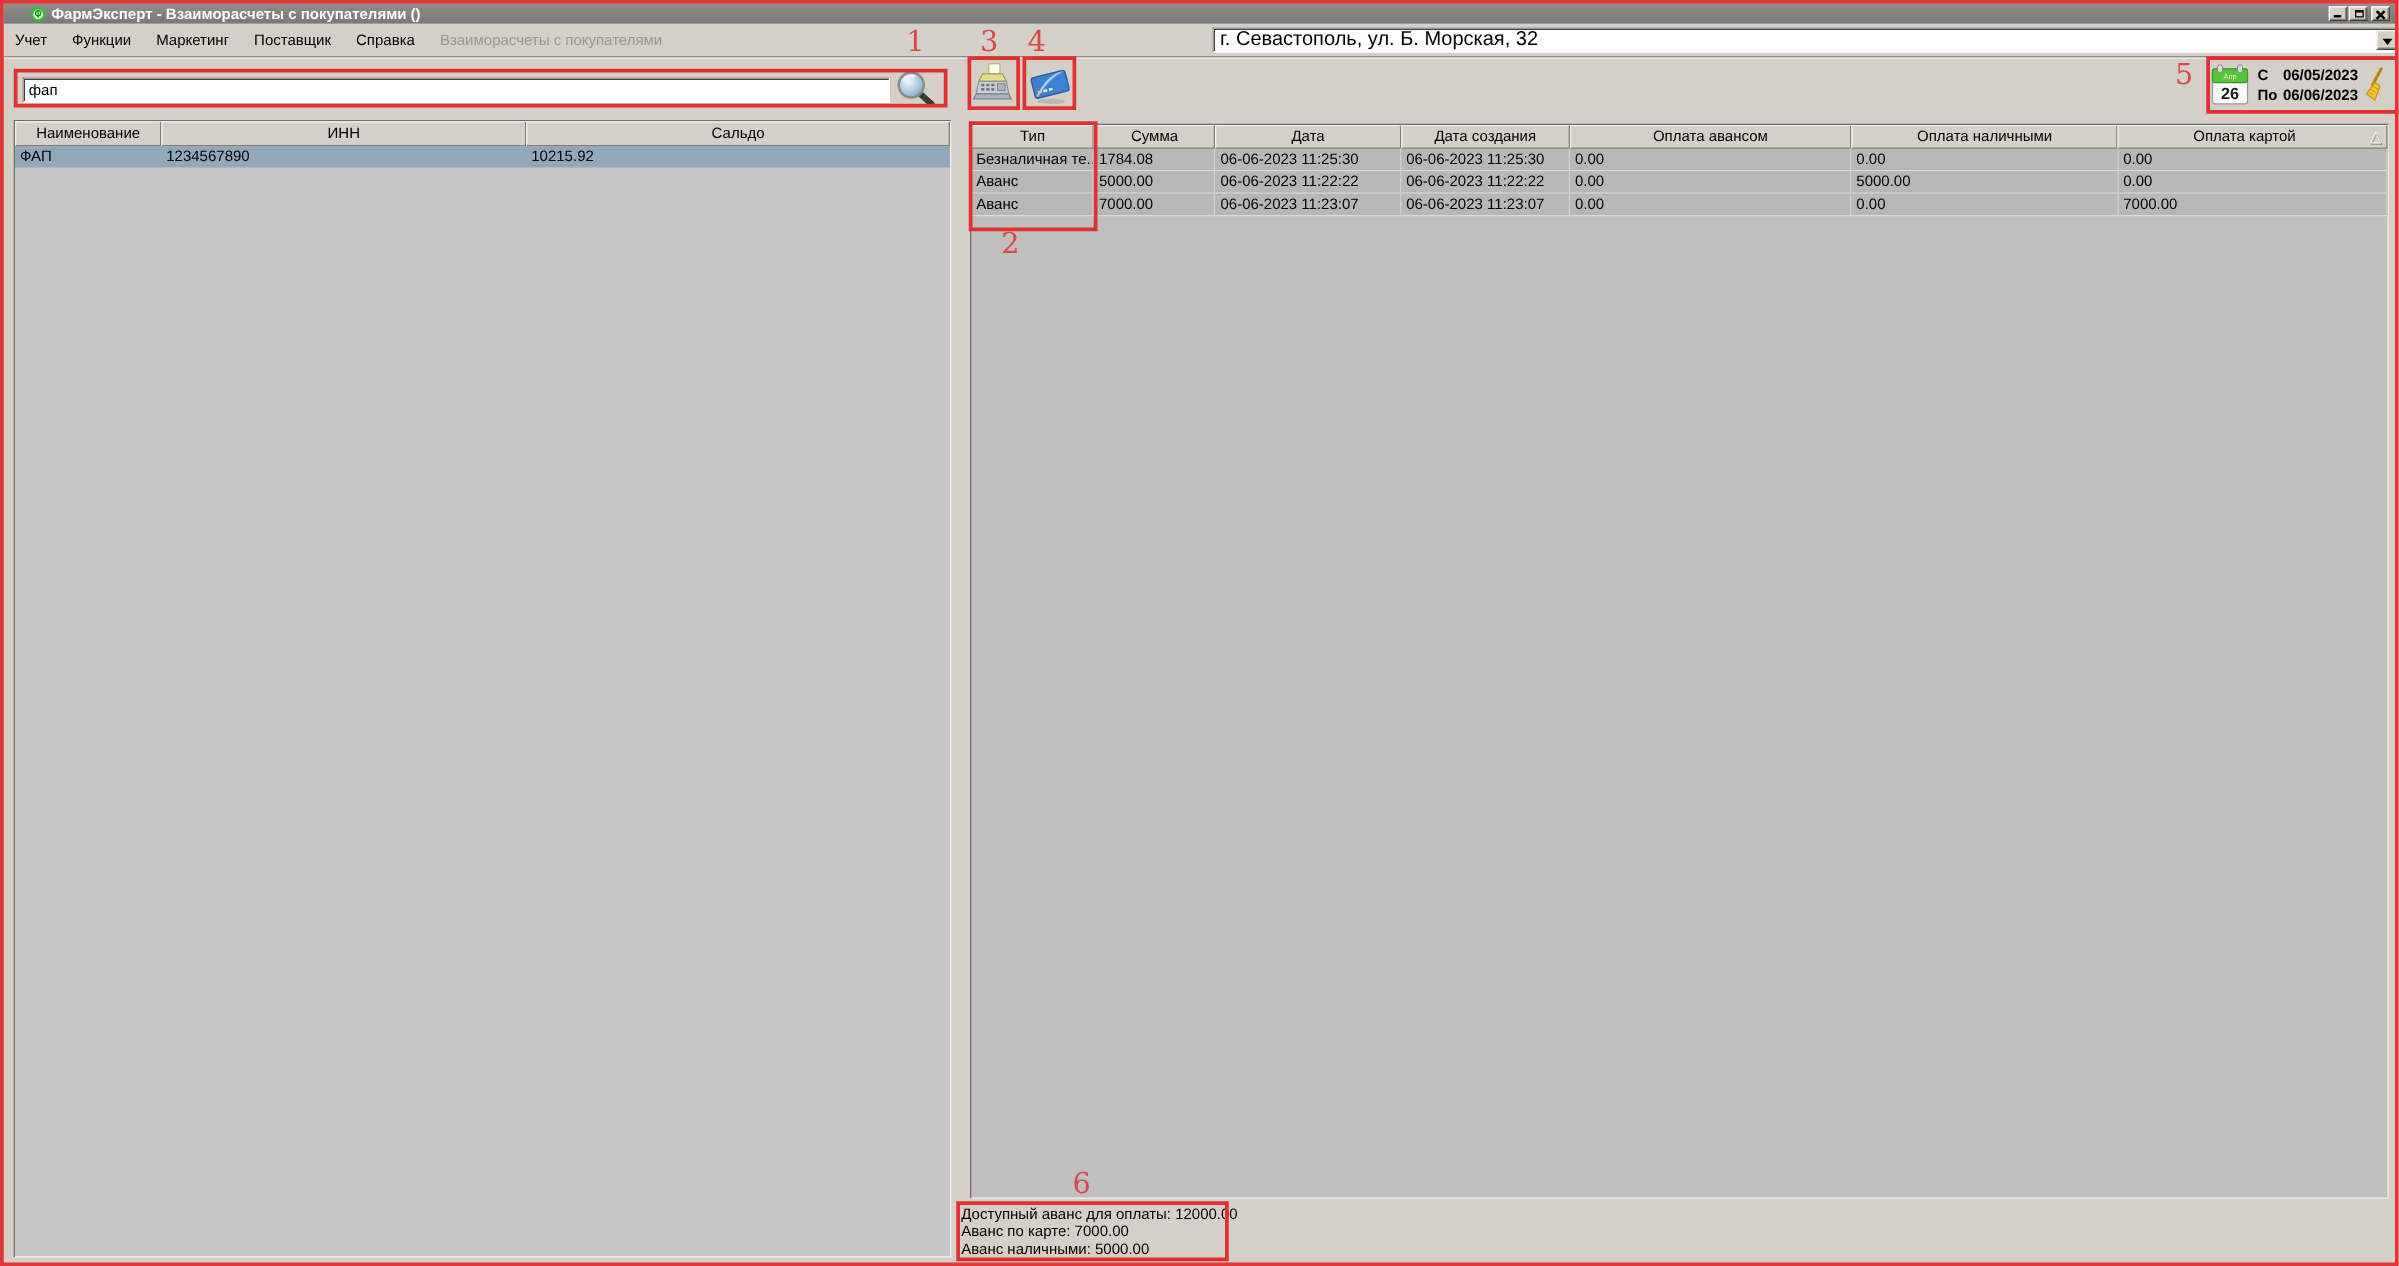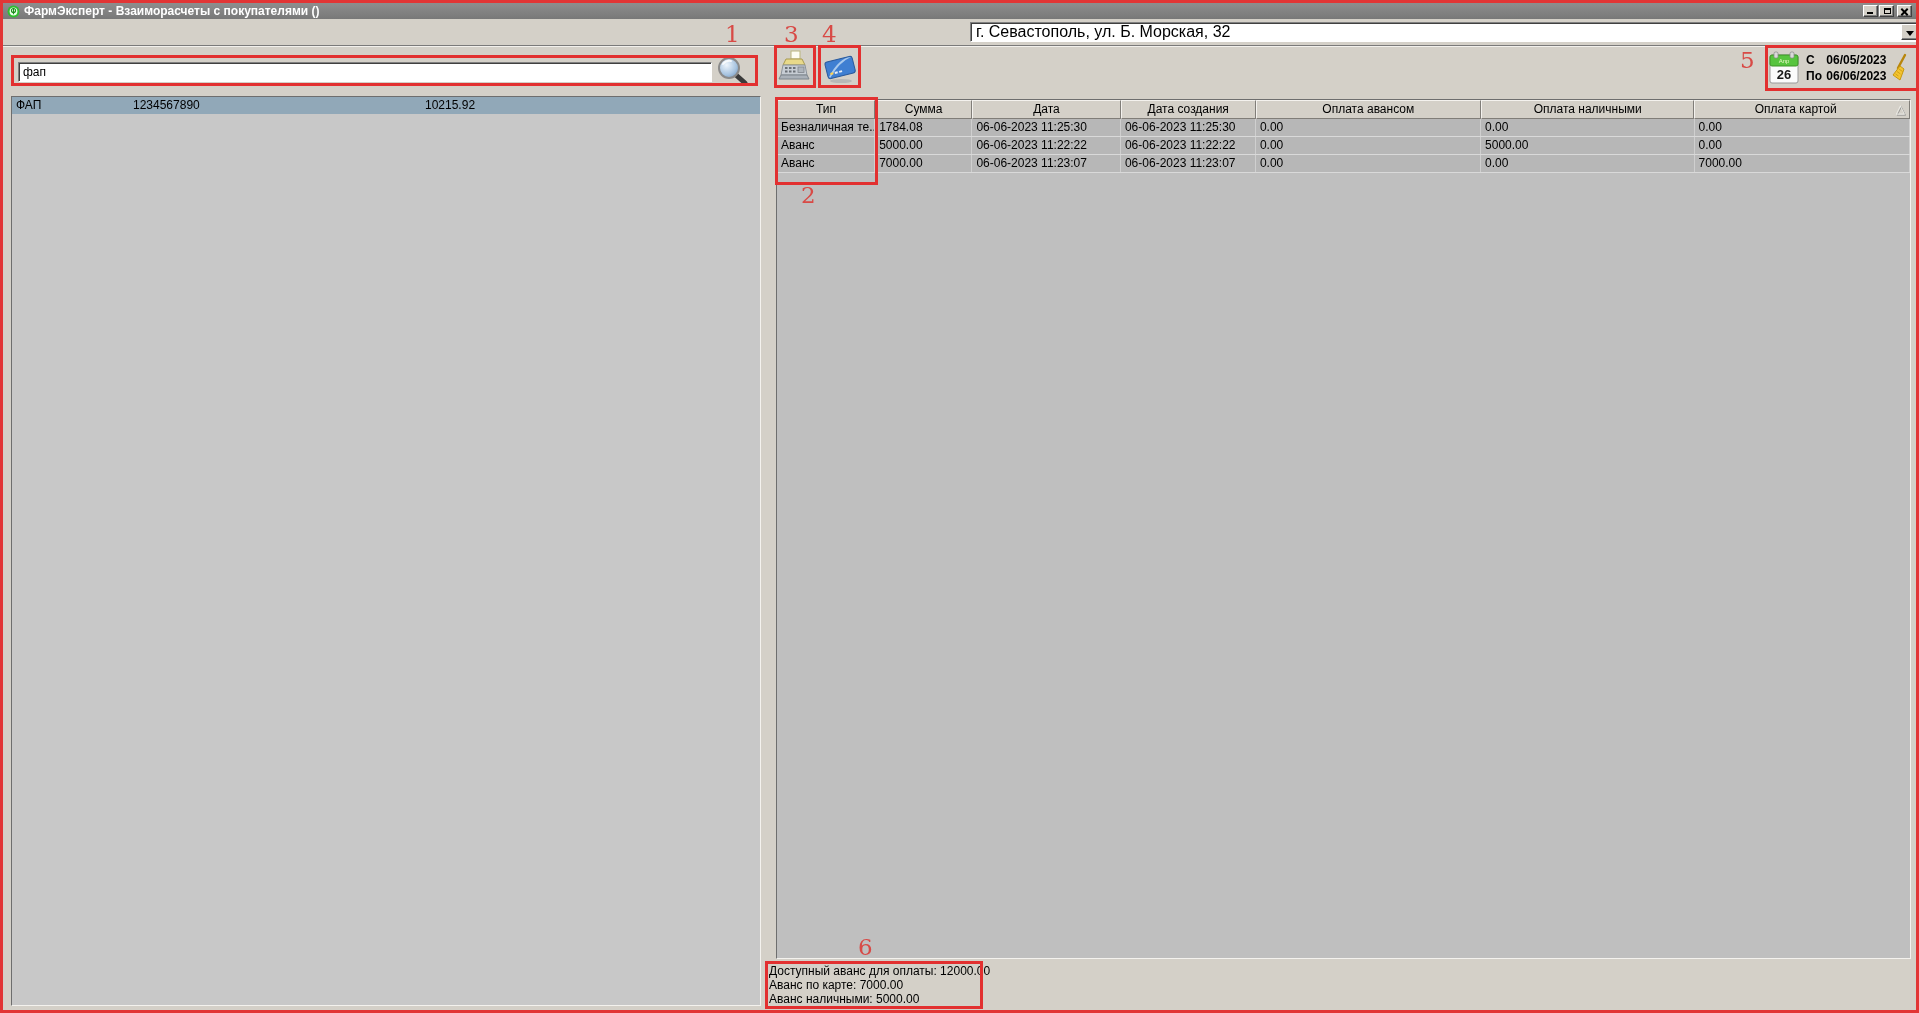--- a/index.html
+++ b/index.html
@@ -4,21 +4,21 @@
 <style>
   * { margin:0; padding:0; box-sizing:border-box; }
   html,body { width:1919px; height:1013px; }
   body { font-family:"Liberation Sans", sans-serif; font-size:12px; color:#000; }
   #page { position:relative; width:1919px; height:1013px; background:#d4d0c8;
           border:3px solid #e23535; overflow:hidden; }
 
   
   .titlebar { position:absolute; left:0; top:0; right:0; height:16px;
               background:linear-gradient(to bottom,#8e8e8e,#787878);
-              display:flex; align-items:center; padding-left:4px; }
+              display:flex; align-items:center; padding-left:21px; }
   .app-icon { width:13px; height:13px; margin-right:4px; flex:0 0 auto; }
   .title-text { color:#fff; font-weight:bold; font-size:12px; white-space:nowrap; }
   .win-btns { position:absolute; right:4px; top:2px; display:flex; }
   .wbtn { width:15px; height:12px; background:#d4d0c8; border:1px solid;
           border-color:#fff #404040 #404040 #fff; box-shadow:inset -1px -1px 0 #808080;
           position:relative; padding:0; cursor:default; }
   .wbtn + .wbtn { margin-left:1px; }
   .wbtn.close { margin-left:3px; }
   .g-min { position:absolute; left:3px; bottom:2px; width:6px; height:2px; background:#000; }
   .g-res { position:absolute; left:4px; top:2px; width:7px; height:6px;
@@ -131,20 +131,28 @@
       <button class="wbtn">
           <span class="g-res"></span>
         </button>
       <button class="wbtn close">
           <span class="g-x1"></span>
           <span class="g-x2"></span>
         </button>
     </span>
   </div>
 
+  <div class="menubar">
+    <span class="menu-item first">Учет</span>
+    <span class="menu-item">Функции</span>
+    <span class="menu-item">Маркетинг</span>
+    <span class="menu-item">Поставщик</span>
+    <span class="menu-item">Справка</span>
+    <span class="menu-item disabled">Взаиморасчеты с покупателями</span>
+  </div>
   <div class="menu-sep-line"></div>
 
   <div class="addr-combo">
     <input class="addr-input" value="г. Севастополь, ул. Б. Морская, 32" style="">
     <span class="combo-btn">
       <span class="combo-arrow"></span>
     </span>
   </div>
 
   <input class="search-input" value="фап" style="">
@@ -210,20 +218,25 @@
       <path d="M10 13 L14 16 L10 27 L3 22 Z" fill="#f4c430" stroke="#c79810" stroke-width="1"></path>
       <path d="M5.5 21 L8.5 23" stroke="#c79810" stroke-width="0.8"></path>
       <path d="M7 18.5 L10.5 21" stroke="#c79810" stroke-width="0.8"></path>
       <path d="M9 16 L12.5 18.5" stroke="#c79810" stroke-width="0.8"></path>
     </svg>
   </div>
   <div class="ann-box box5"></div>
   <div class="ann-num n5">5</div>
 
   <div class="left-table">
+    <div class="left-header">
+      <div class="hcell lc1">Наименование</div>
+      <div class="hcell lc2">ИНН</div>
+      <div class="hcell lc3">Сальдо</div>
+    </div>
     <div class="row left-row">
       <div class="cell lc1">ФАП</div>
       <div class="cell lc2">1234567890</div>
       <div class="cell lc3">10215.92</div>
     </div>
   </div>
 
   <div class="right-table">
     <div class="right-header">
       <div class="hcell rc1">Тип</div>

